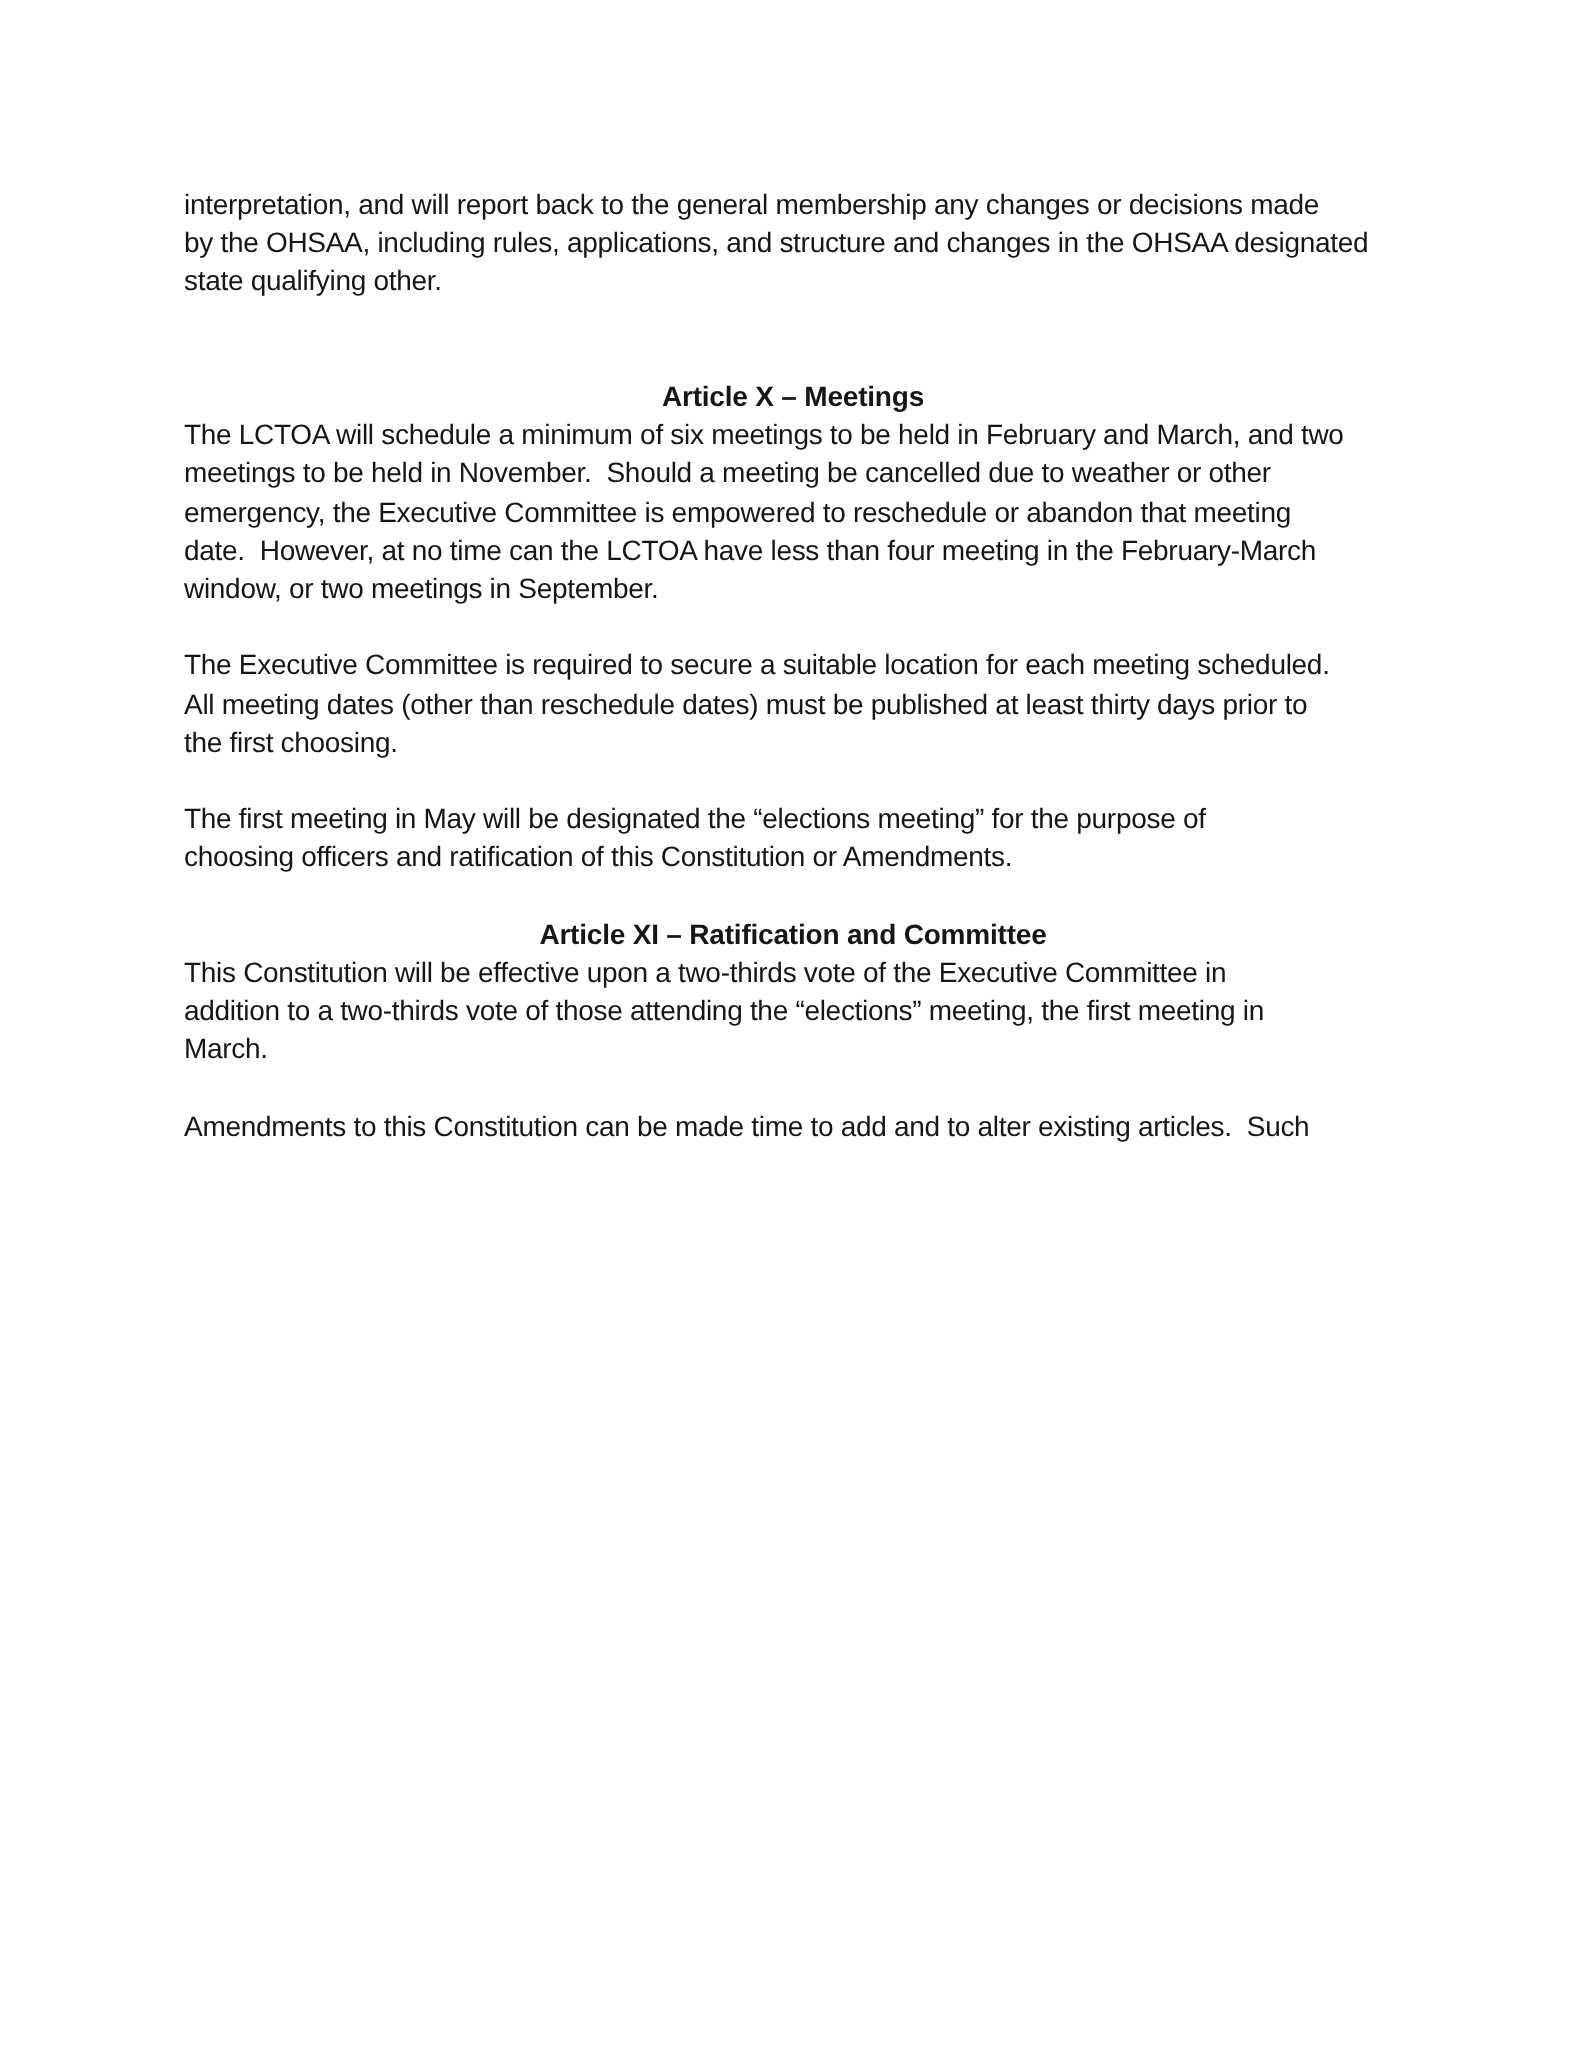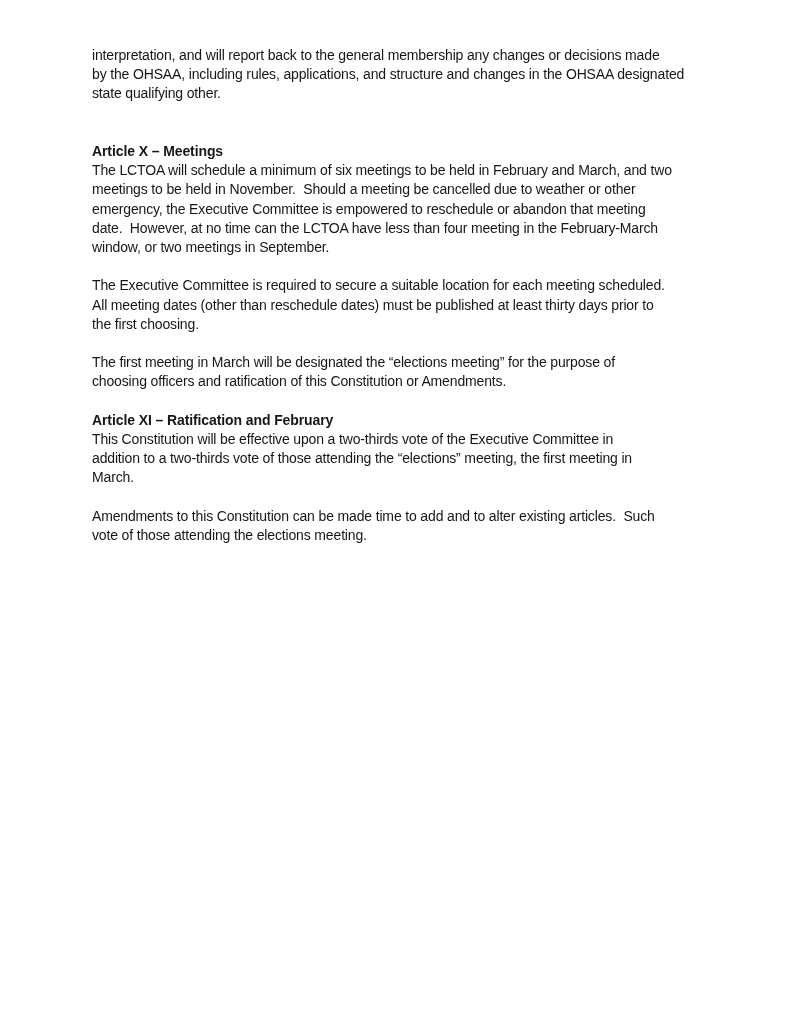--- a/index.html
+++ b/index.html
@@ -9,37 +9,38 @@
   }
   body {
     width: 791px;
     height: 1023px;
     overflow: hidden;
   }
   .page {
     box-sizing: border-box;
     width: 791px;
     height: 1023px;
-    padding: 46px 90px 0 92px;
+    padding: 93px 90px 0 92px;
     background: #ffffff;
     color: #161616;
     font-family: "Liberation Sans", sans-serif;
     font-size: 14px;
     line-height: 19.2px;
   }
   .para { margin: 0; }
   .line {
     white-space: pre;
     letter-spacing: -0.15px;
   }
   .heading {
     margin: 0;
     font-size: 14px;
     line-height: 19.2px;
     font-weight: 700;
+    text-align: center;
     letter-spacing: -0.1px;
   }
   .gap-1 { height: 19.2px; }
   .gap-2 { height: 38.4px; }
 </style>
 </head>
 <body>
 
 <div class="page">
 
@@ -65,34 +66,33 @@
 
   <div class="para">
     <div class="line">The Executive Committee is required to secure a suitable location for each meeting scheduled.</div>
     <div class="line">All meeting dates (other than reschedule dates) must be published at least thirty days prior to</div>
     <div class="line">the first choosing.</div>
   </div>
 
   <div class="gap-1"></div>
 
   <div class="para">
-    <div class="line">The first meeting in March will be designated the “elections meeting” for the purpose of</div>
+    <div class="line">The first meeting in May will be designated the “elections meeting” for the purpose of</div>
     <div class="line">choosing officers and ratification of this Constitution or Amendments.</div>
   </div>
 
   <div class="gap-1"></div>
 
-  <h2 class="heading">Article XI – Ratification and February</h2>
+  <h2 class="heading">Article XI – Ratification and Committee</h2>
 
   <div class="para">
     <div class="line">This Constitution will be effective upon a two-thirds vote of the Executive Committee in</div>
     <div class="line">addition to a two-thirds vote of those attending the “elections” meeting, the first meeting in</div>
     <div class="line">March.</div>
   </div>
 
   <div class="gap-1"></div>
 
   <div class="para">
     <div class="line">Amendments to this Constitution can be made time to add and to alter existing articles.  Such</div>
-    <div class="line">vote of those attending the elections meeting.</div>
   </div>
 
 </div>
 
 </body></html>

